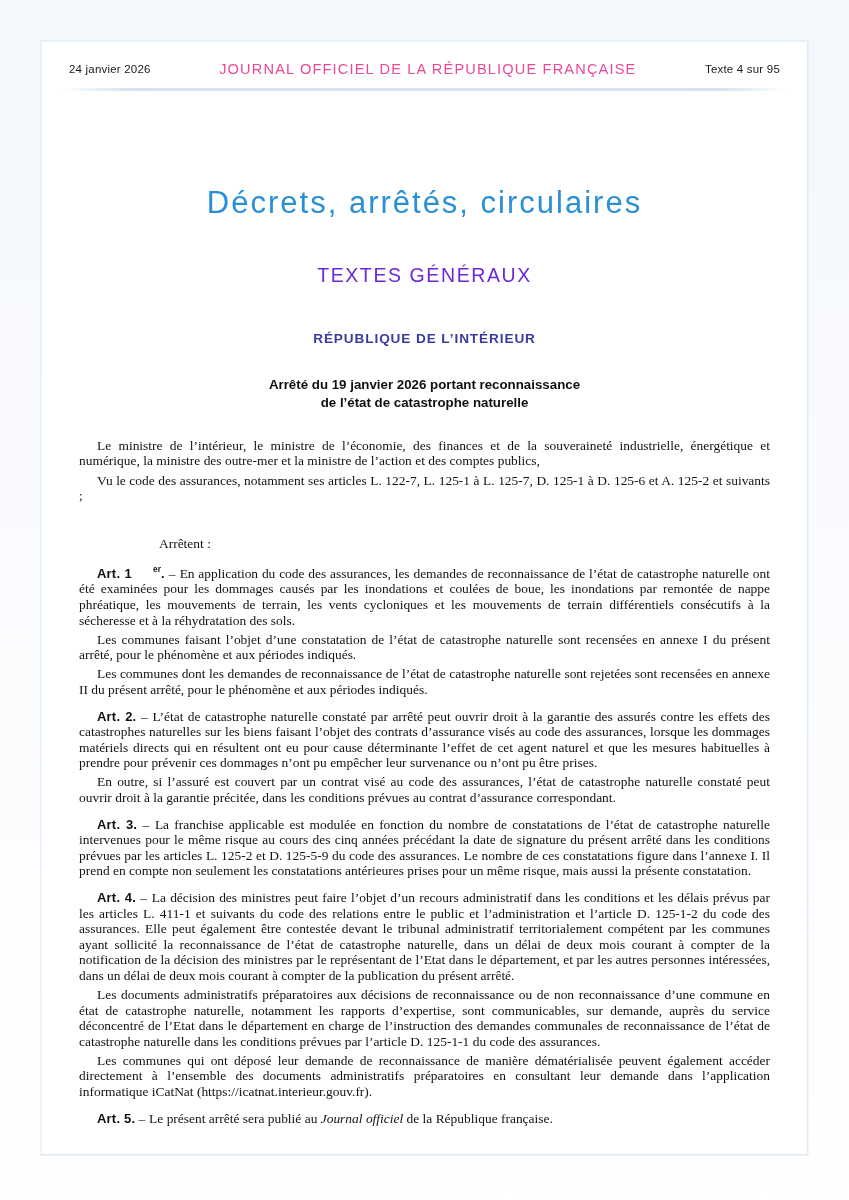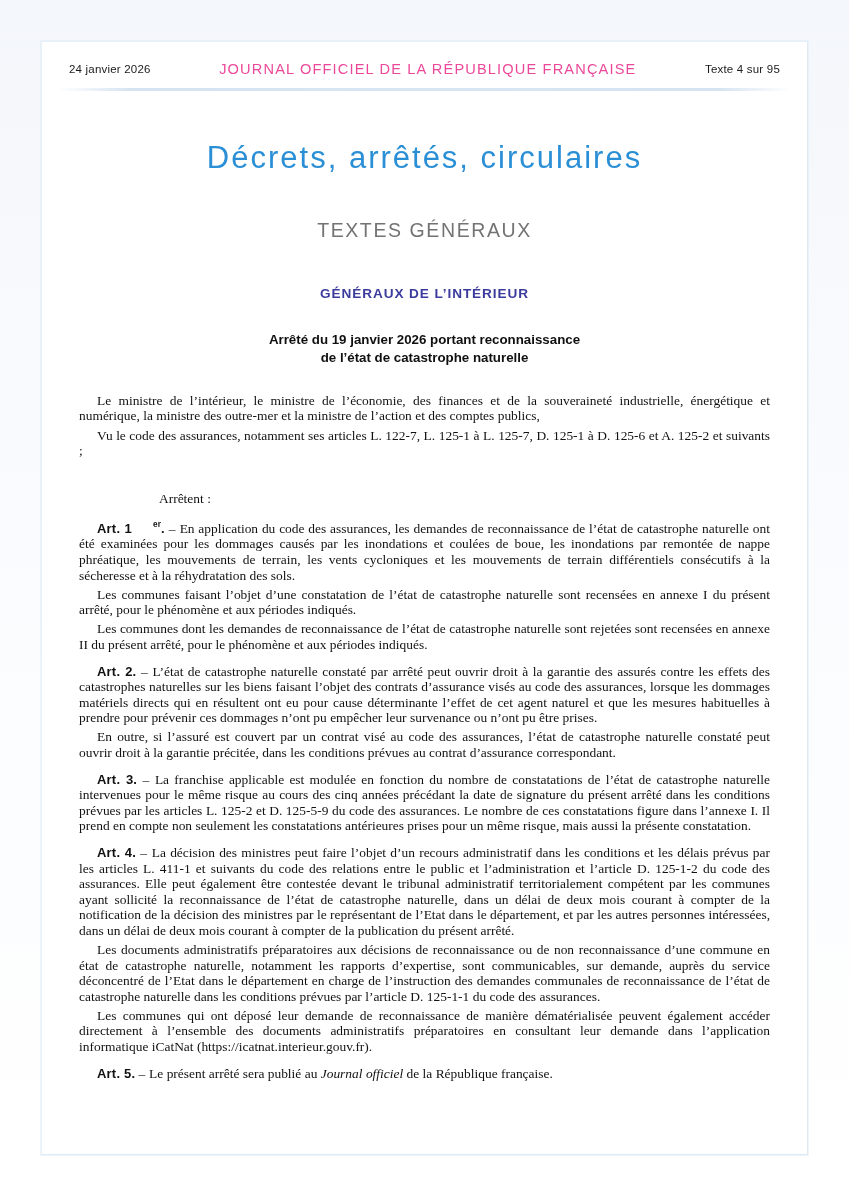--- a/index.html
+++ b/index.html
@@ -73,28 +73,28 @@
     border-radius: 2px;
   }
 
   
   .doc-title {
     font-family: "Liberation Sans", sans-serif;
     text-align: center;
     font-size: 31px;
     color: #2b8fd6;
     letter-spacing: 2.0px;
-    margin-top: 49px;
+    margin-top: 94px;
     font-weight: 400;
   }
   .section-title {
     font-family: "Liberation Sans", sans-serif;
     text-align: center;
     font-size: 19.5px;
-    color: #737373;
+    color: #6d28d9;
     letter-spacing: 1.6px;
     margin-top: 43px;
     font-weight: 400;
   }
   .ministry {
     font-family: "Liberation Sans", sans-serif;
     text-align: center;
     font-size: 13.6px;
     color: #3b3b9e;
     letter-spacing: 0.9px;
@@ -171,21 +171,21 @@
 
   <div class="runhead">
     <div class="date">24 janvier 2026</div>
     <div class="masthead">JOURNAL  OFFICIEL  DE  LA  RÉPUBLIQUE  FRANÇAISE</div>
     <div class="folio">Texte 4 sur 95</div>
   </div>
   <div class="runrule"></div>
 
   <div class="doc-title">Décrets, arrêtés, circulaires</div>
   <div class="section-title">TEXTES  GÉNÉRAUX</div>
-  <div class="ministry">GÉNÉRAUX DE L’INTÉRIEUR</div>
+  <div class="ministry">RÉPUBLIQUE DE L’INTÉRIEUR</div>
 
   <div class="arrete-title">
     <div>Arrêté du 19 janvier 2026 portant reconnaissance</div>
     <div>de l’état de catastrophe naturelle</div>
   </div>
 
 
   <div class="body">
 
     <p class="para">Le ministre de l’intérieur, le ministre de l’économie, des finances et de la souveraineté industrielle, énergétique et numérique, la ministre des outre-mer et la ministre de l’action et des comptes publics,</p>

